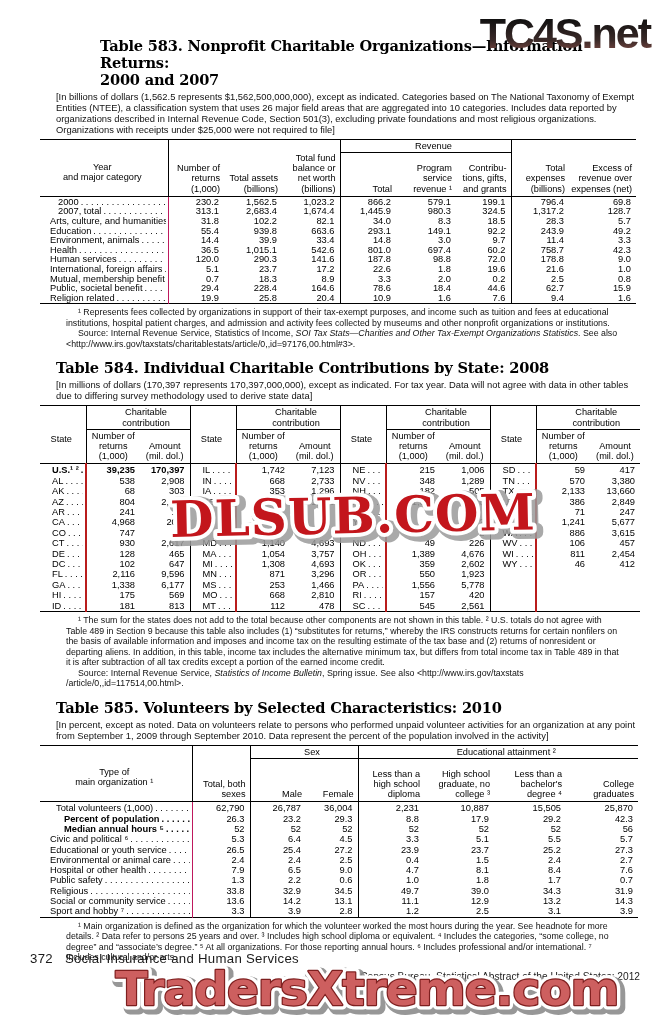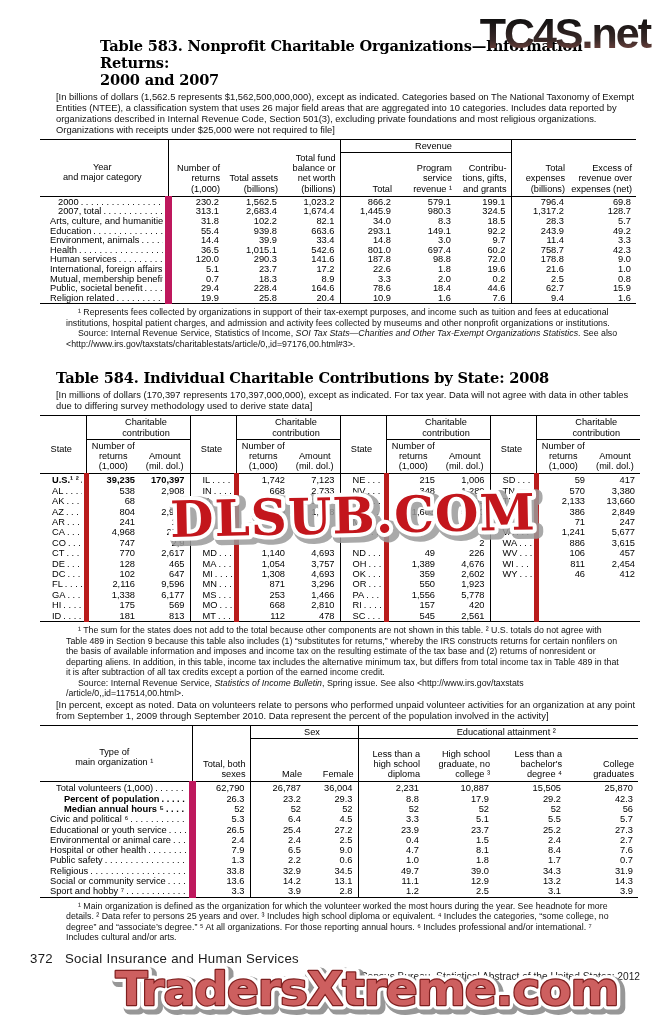--- a/index.html
+++ b/index.html
@@ -6,51 +6,51 @@
   html,body { background:#fff; }
   body { width:652px; height:1024px; position:relative; overflow:hidden;
          font-family:"Liberation Sans", sans-serif; color:#000; }
   .page { position:absolute; inset:0; background:#fff; }
   .content { padding:37px 12px 0 40px; }
 
   
   .title { font-family:"DejaVu Serif", serif; font-weight:bold; font-size:14.6px;
            line-height:17px; margin:0 0 3px 16px; letter-spacing:-0.2px; }
   .title .tl { display:block;margin-left:44px; }
-  .mt { margin-top:20px; }
+  .mt { margin-top:10px; }
 
   
   .note { font-size:9.4px; line-height:11px; margin:0 4px 4px 16px; color:#111; }
 
   
   table { border-collapse:collapse; table-layout:fixed; font-size:9.3px;
           border-top:1px solid #000; border-bottom:1px solid #000; margin-bottom:2px; }
   th, td { padding:0; font-weight:normal; }
   thead th { text-align:right; vertical-align:bottom; padding:10px 4px 2px 1px; line-height:10.2px; font-size:9.2px; }
   thead th.span { text-align:center; border-bottom:1px solid #000; vertical-align:bottom; padding:1px 0 1px 16px; }
   thead th.stubh { text-align:center; vertical-align:middle; border-right:1px solid #000; }
   thead th .hl { display:block; }
   tbody tr:first-child td { border-top:1px solid #000; padding-top:1px; }
   tbody td { text-align:right; padding-right:5px; }
-  td.stub { text-align:center; border-right:7px solid #be185d; padding-right:2px; }
+  td.stub { text-align:center; border-right:1px solid #be185d; padding-right:2px; }
   .rl { border-left:1px solid #000; }
   .b { font-weight:bold; }
   .lw { display:flex; align-items:baseline; overflow:hidden; }
   .lt { white-space:nowrap; }
   .dots { flex:1 1 auto; min-width:0; overflow:hidden; white-space:nowrap; padding-left:2px; }
   .dots::before { content:" . . . . . . . . . . . . . . . . . . . . . . . . . . . . . . . . . . . . . . . . ."; }
 
   .t583 { width:596px; }
   .t583 tbody td { line-height:9.6px; }
   .t583 .ind0 .lw { padding-left:10px; }
   .t583 .ind1 .lw { padding-left:18px; }
 
   .t584 { width:600px; }
   .t584 tbody td { line-height:10.4px; }
-  .t584 td.st { text-align:right; border-right:5px solid #b91c1c; padding-right:2px; }
+  .t584 td.st { text-align:right; border-right:2px solid #b91c1c; padding-right:2px; }
   .t584 td.st .lw { padding-left:12px; }
   .t584 .gr { border-right:1px solid #000; }
   .t584 thead th.sth { text-align:center; vertical-align:middle; border-right:1px solid #000; }
   .t584 thead th.sub { text-align:center; padding:1px 2px 2px 2px; }
 
   .t585 { width:598px; }
   .t585 tbody td { line-height:10.3px; }
   .t585 .ind0 .lw { padding-left:10px; }
   .t585 .ind1 .lw { padding-left:16px; }
   .t585 .ind2 .lw { padding-left:24px;font-weight:bold; }
@@ -581,21 +581,21 @@
             <td>886</td>
             <td>3,615</td>
           </tr>
           <tr>
             <td class="st">
               <div class="lw">
                 <span class="lt">CT</span>
                 <span class="dots"></span>
               </div>
             </td>
-            <td>770</td>
+            <td>930</td>
             <td class="gr">2,617</td>
             <td class="st">
               <div class="lw">
                 <span class="lt">MD</span>
                 <span class="dots"></span>
               </div>
             </td>
             <td>1,140</td>
             <td class="gr">4,693</td>
             <td class="st">
@@ -816,20 +816,21 @@
             <td></td>
           </tr>
         </tbody>
     </table>
 
     <div class="fn">
       <p>¹ The sum for the states does not add to the total because other components are not shown in this table. ² U.S. totals do not agree with Table 489 in Section 9 because this table also includes (1) “substitutes for returns,” whereby the IRS constructs returns for certain nonfilers on the basis of available information and imposes and income tax on the resulting estimate of the tax base and (2) returns of nonresident or departing aliens. In addition, in this table, income tax includes the alternative minimum tax, but differs from total income tax in Table 489 in that it is after subtraction of all tax credits except a portion of the earned income credit.</p>
       <p><span>Source: Internal Revenue Service, </span><i>Statistics of Income Bulletin</i><span>, Spring issue. See also &lt;http://www.irs.gov/taxstats /article/0,,id=117514,00.html&gt;.</span></p>
     </div>
 
+    <h1 class="title mt">Table 585. Volunteers by Selected Characteristics: 2010</h1>
     <p class="note">[In percent, except as noted. Data on volunteers relate to persons who performed unpaid volunteer activities for an organization at any point from September 1, 2009 through September 2010. Data represent the percent of the population involved in the activity]</p>
 
     <table class="t585">
       <colgroup>
         <col style="width:152px">
           <col style="width:58px">
           <col style="width:56px">
           <col style="width:52px">
         <col style="width:66px">
           <col style="width:70px">

